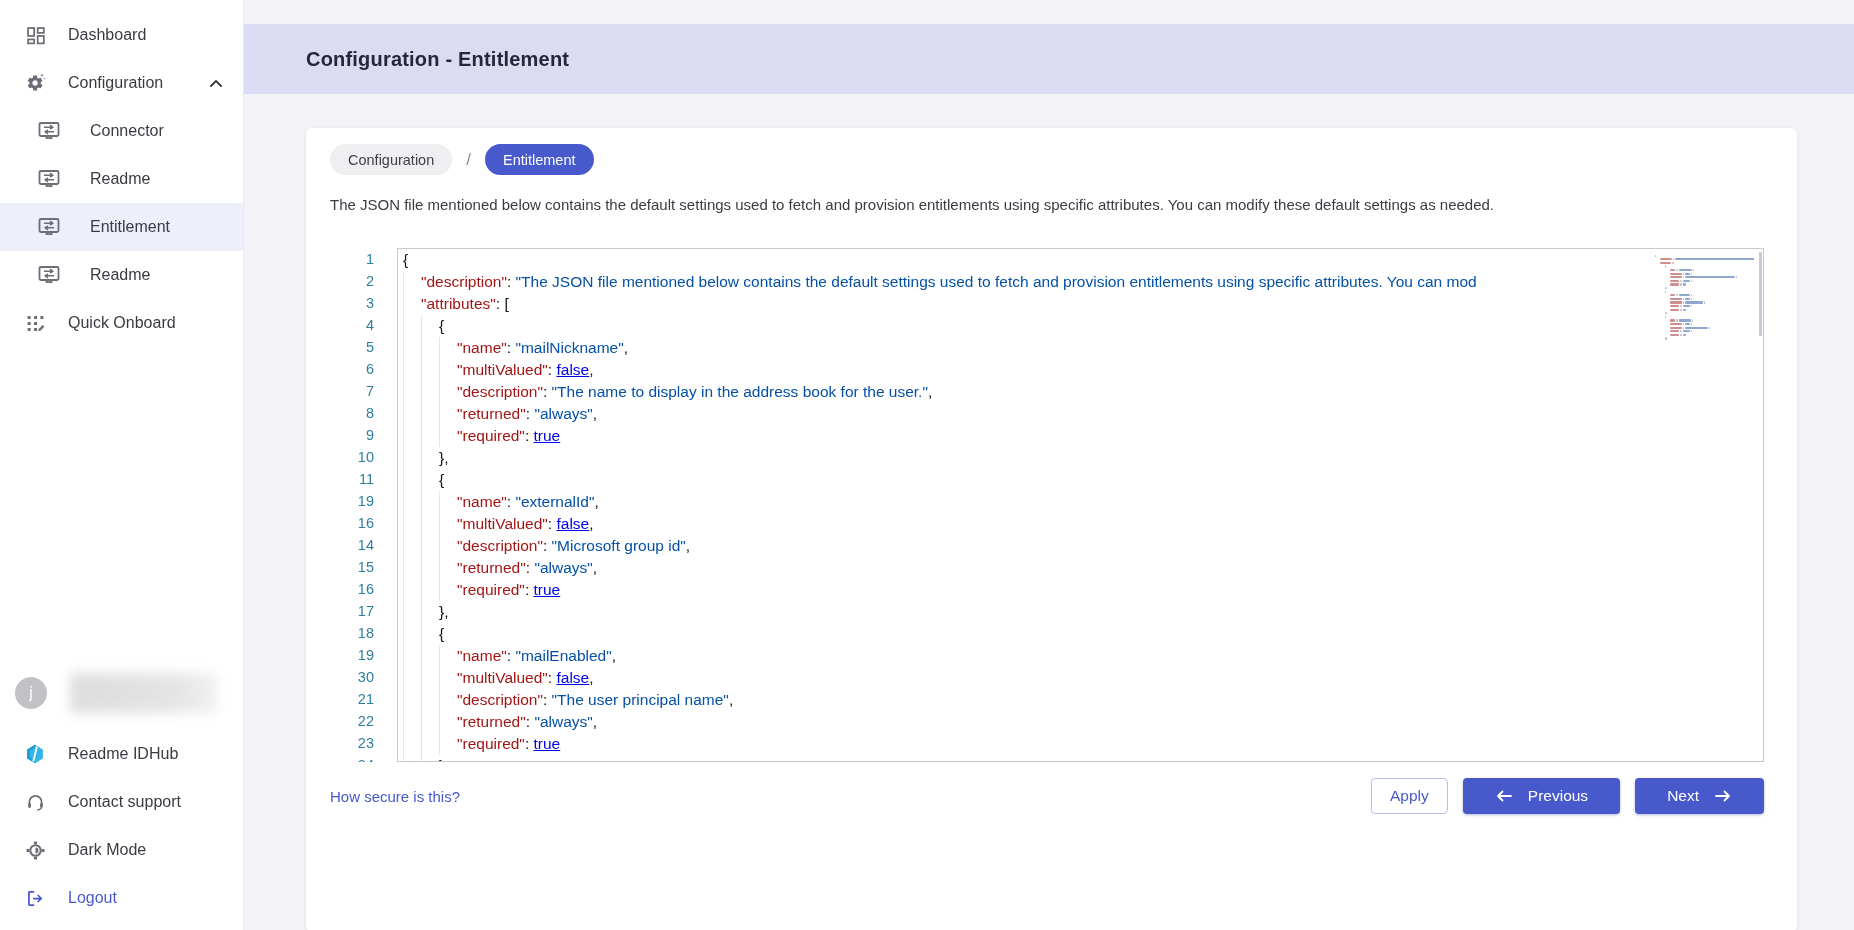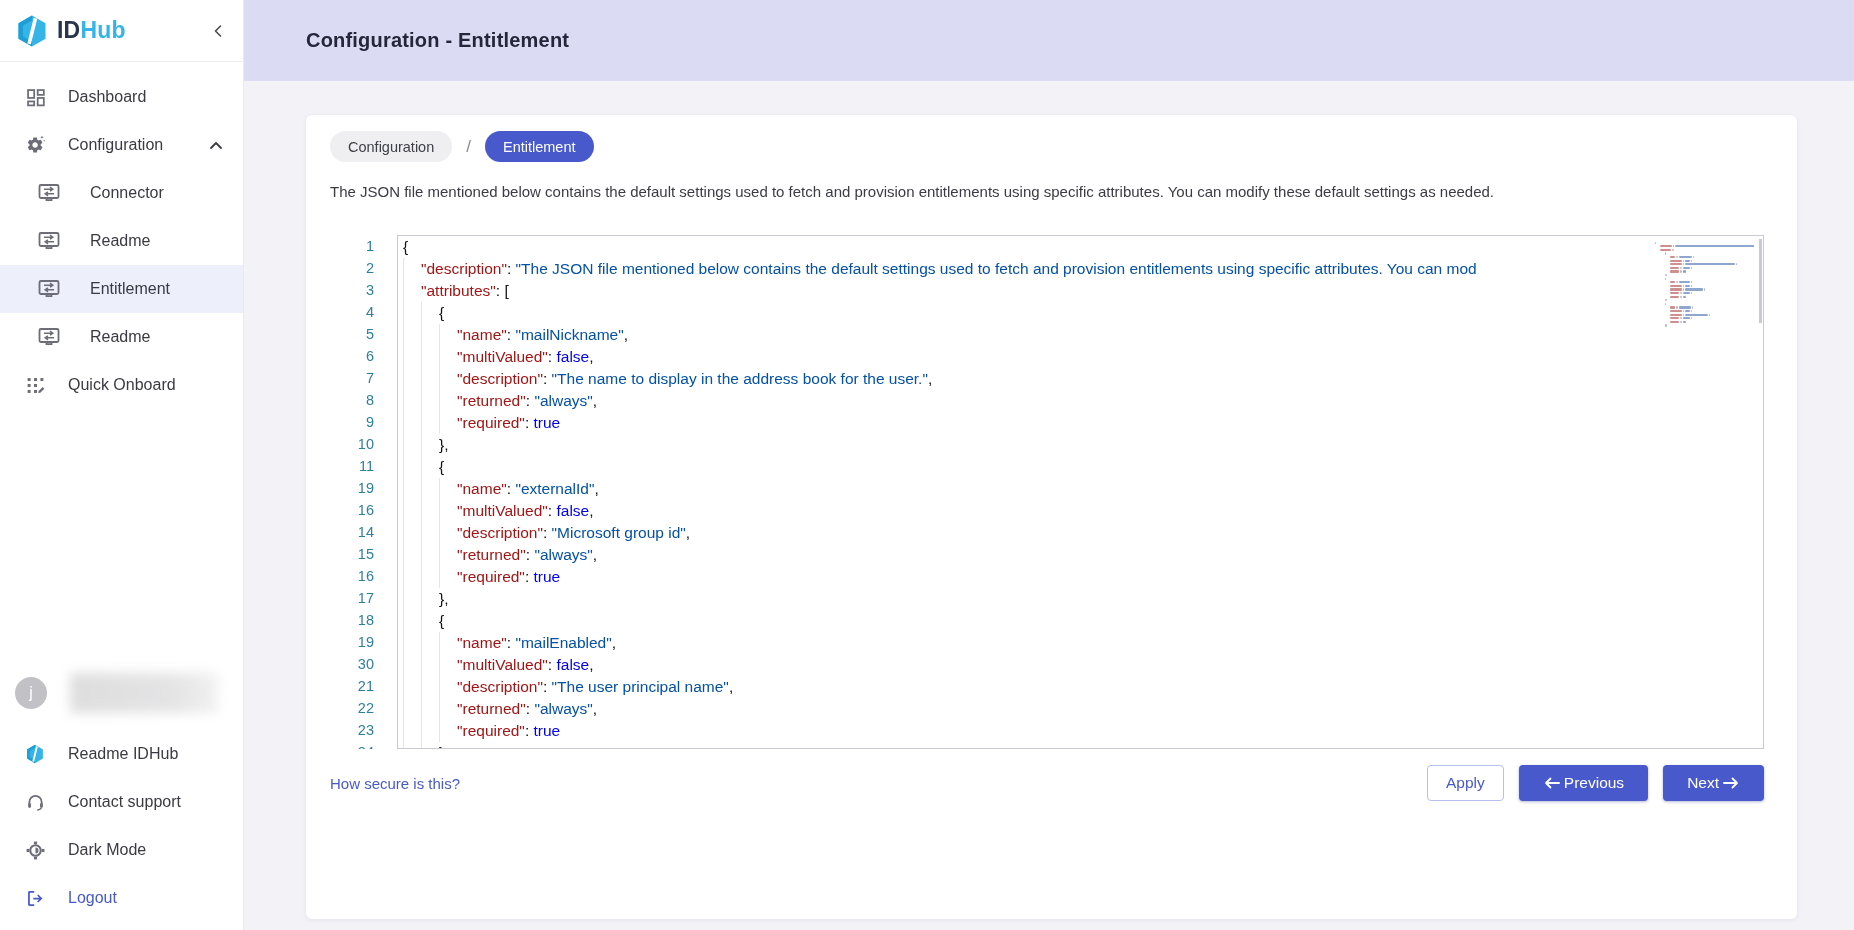--- a/index.html
+++ b/index.html
@@ -30,21 +30,21 @@
   .nav-item.active{background:#edeffa;}
   .nav-chevron{margin-left:auto;margin-right:20px;display:flex;}
   .sidebar-bottom{position:absolute;left:0;right:0;bottom:8px;}
   .user-row{height:48px;display:flex;align-items:center;padding-left:15px;margin-bottom:13px;}
   .avatar{width:32px;height:32px;border-radius:50%;background:#c2c2c6;color:#fff;display:flex;align-items:center;justify-content:center;font-size:16px;flex-shrink:0;}
   .blur-name{margin-left:23px;width:148px;height:40px;border-radius:4px;background:linear-gradient(90deg,#c2c2c4 0%,#cfcfd1 70%,#e6e6e8 100%);filter:blur(6px);opacity:.55;}
   .logout .lbl{color:var(--accent);}
 
   
   .right{flex:1;display:flex;flex-direction:column;background:#f2f2f7;min-width:0;}
-  .topbar{height:81px;background:var(--topbar-bg);display:flex;align-items:center;padding-left:62px;flex-shrink:0;}
+  .topbar{height:70px;background:var(--topbar-bg);display:flex;align-items:center;padding-left:62px;flex-shrink:0;margin-top:24px;}
   .topbar-title{font-size:20px;font-weight:600;color:#26263a;letter-spacing:.2px;}
   .main{flex:1;}
   .card{margin:34px 57px 30px 62px;height:804px;background:#fff;border-radius:6px;box-shadow:0 1px 4px rgba(35,35,80,.08);padding:16px 19px 0 24px;}
 
   
   .crumbs{display:flex;align-items:center;gap:14px;}
   .pill{height:31px;display:inline-flex;align-items:center;padding:0 18px;border-radius:16px;font-size:14.5px;font-weight:500;cursor:pointer;border:none;}
   .pill-gray{background:#efeff1;color:#3e3e47;}
   .pill-accent{background:var(--accent);color:#fff;}
   .crumb-sep{color:#8a8a93;font-size:17px;}
@@ -54,67 +54,48 @@
   
   .editor{display:flex;height:514px;margin-top:35px;margin-right:14px;}
   .gutter{width:67px;overflow:hidden;flex-shrink:0;}
   .ln{height:22px;line-height:22px;text-align:right;padding-right:23px;color:var(--line-number);font-size:14.5px;}
   .code-wrap{flex:1;border:1px solid #c9c9d4;position:relative;overflow:hidden;background:#fff;min-width:0;}
   .cl{height:22px;line-height:22px;position:relative;white-space:pre;font-size:15.5px;color:#101014;}
   .guide{position:absolute;top:0;bottom:0;width:0;border-left:1px solid #e4e4ec;}
   .ct{display:inline-block;}
   .tok-k{color:var(--key);}
   .tok-s{color:var(--string);}
-  .tok-b{color:var(--boolean);}
+  .tok-b{color:var(--boolean);text-decoration:underline;}
   .tok-p{color:#101014;}
   .minimap{position:absolute;top:1px;right:1px;bottom:1px;width:108px;background:#fff;padding:4px 8px 0 0;z-index:2;}
   .mrow{height:3.6px;display:flex;align-items:center;gap:1px;overflow:hidden;}
   .msp{height:1px;flex-shrink:0;}
   .mbar{height:2.2px;border-radius:1px;flex-shrink:0;}
   .m-k{background:#cf8f8f;}
   .m-s{background:#8fa7cf;}
   .m-b{background:#8f9fe0;}
   .m-p{background:#b9bcc4;}
   .mini-slider{position:absolute;top:2px;right:0;width:3px;height:84px;background:#cacad6;}
 
   
   .actions{display:flex;justify-content:space-between;align-items:center;margin-top:16px;margin-right:14px;}
   .sec-link{font-size:15px;color:var(--accent);text-decoration:none;cursor:pointer;}
   .actions-right{display:flex;gap:15px;}
   .btn{height:36px;border-radius:4px;font-size:15.5px;cursor:pointer;display:inline-flex;align-items:center;font-family:inherit;}
   .btn-outline{padding:0 18px;border:1px solid #b7c0ec;background:#fff;color:var(--accent);}
-  .btn-fill{padding:0 24px;border:none;background:var(--accent);color:#fff;gap:3px;font-weight:500;box-shadow:0 1px 3px rgba(40,50,140,.35);}
+  .btn-fill{padding:0 32px;border:none;background:var(--accent);color:#fff;gap:15px;font-weight:500;box-shadow:0 1px 3px rgba(40,50,140,.35);}
 
   svg{display:block;}
 </style>
 </head>
 <body>
 
 <div class="app">
 
   <aside class="sidebar">
-    <div class="side-head">
-      <div class="logo">
-        <span>
-          <svg width="36" height="36" viewBox="0 0 24 24">
-            <polygon points="12,1.6 21,6.8 21,17.2 12,22.4 3,17.2 3,6.8" fill="#35b4e8"></polygon>
-            <polygon points="12,1.6 3,6.8 3,17.2 12,22.4 12,19 6,15.6 6,8.4 12,5" fill="#1c9fd6"></polygon>
-            <rect x="11" y="3.2" width="2.4" height="17.6" fill="#ffffff" transform="rotate(14 12 12)"></rect>
-          </svg>
-        </span>
-        <span class="logo-text"><span class="logo-id">ID</span><span class="logo-hub">Hub</span></span>
-      </div>
-      <button class="collapse-btn">
-        <span>
-          <svg width="14" height="18" viewBox="0 0 14 18">
-              <polyline points="9.5,4 4.5,9 9.5,14" fill="none" stroke="#4a4a52" stroke-width="1.6" stroke-linecap="round" stroke-linejoin="round"></polyline>
-            </svg>
-        </span>
-      </button>
-    </div>
 
     <nav class="nav">
       <div class="nav-item">
         <span class="ic">
           <svg width="21" height="21" viewBox="0 0 24 24" fill="none" stroke="#6d6d77" stroke-width="2">
             <rect x="3.5" y="3.5" width="7" height="9"></rect>
               <rect x="14.5" y="3.5" width="7" height="5.5"></rect>
             <rect x="3.5" y="16.5" width="7" height="4.5"></rect>
               <rect x="14.5" y="12.5" width="7" height="8.5"></rect>
           </svg>

